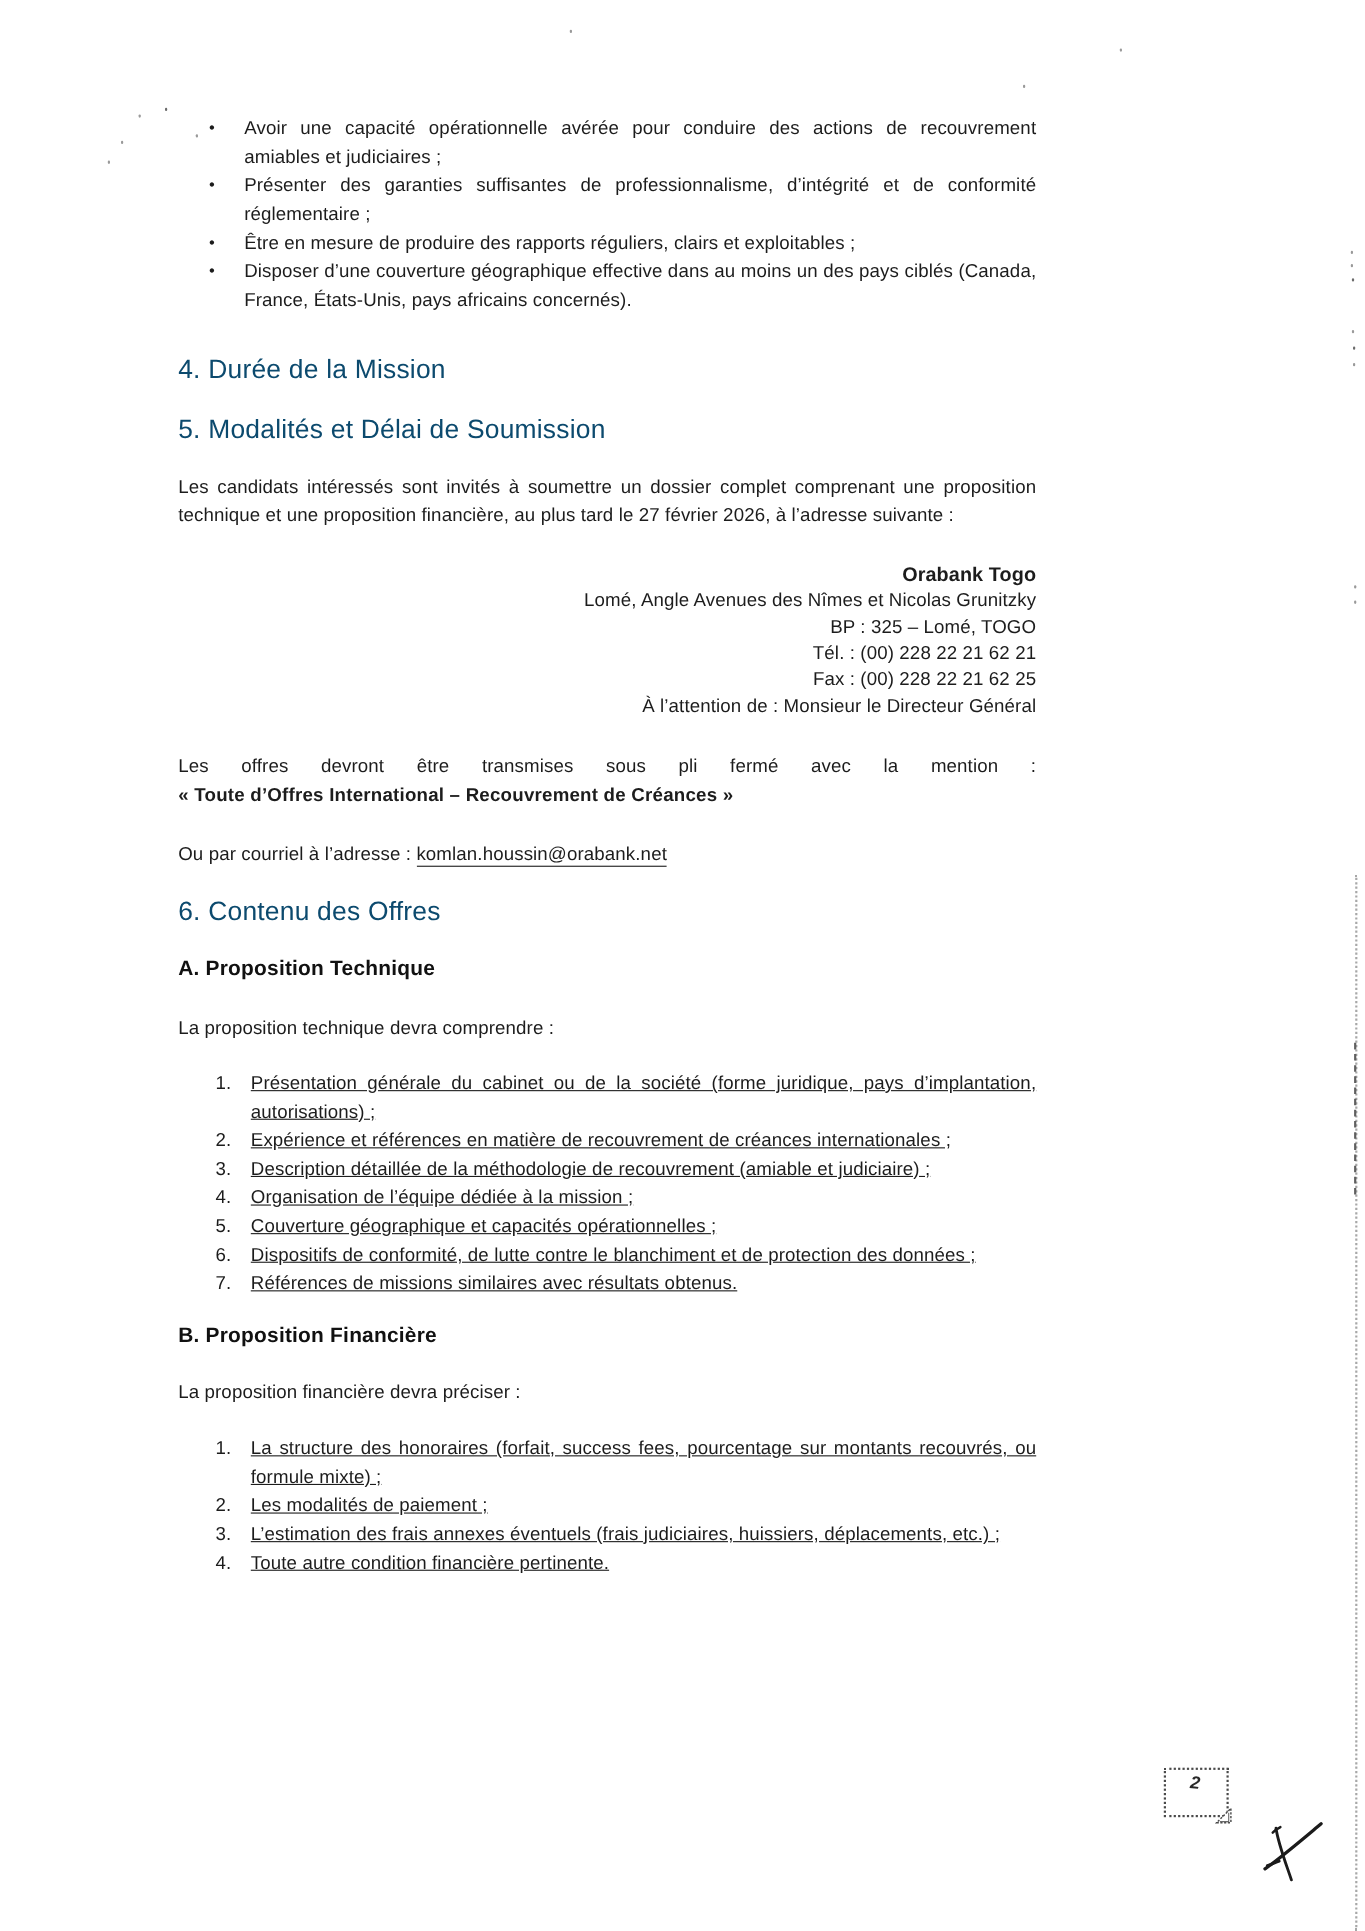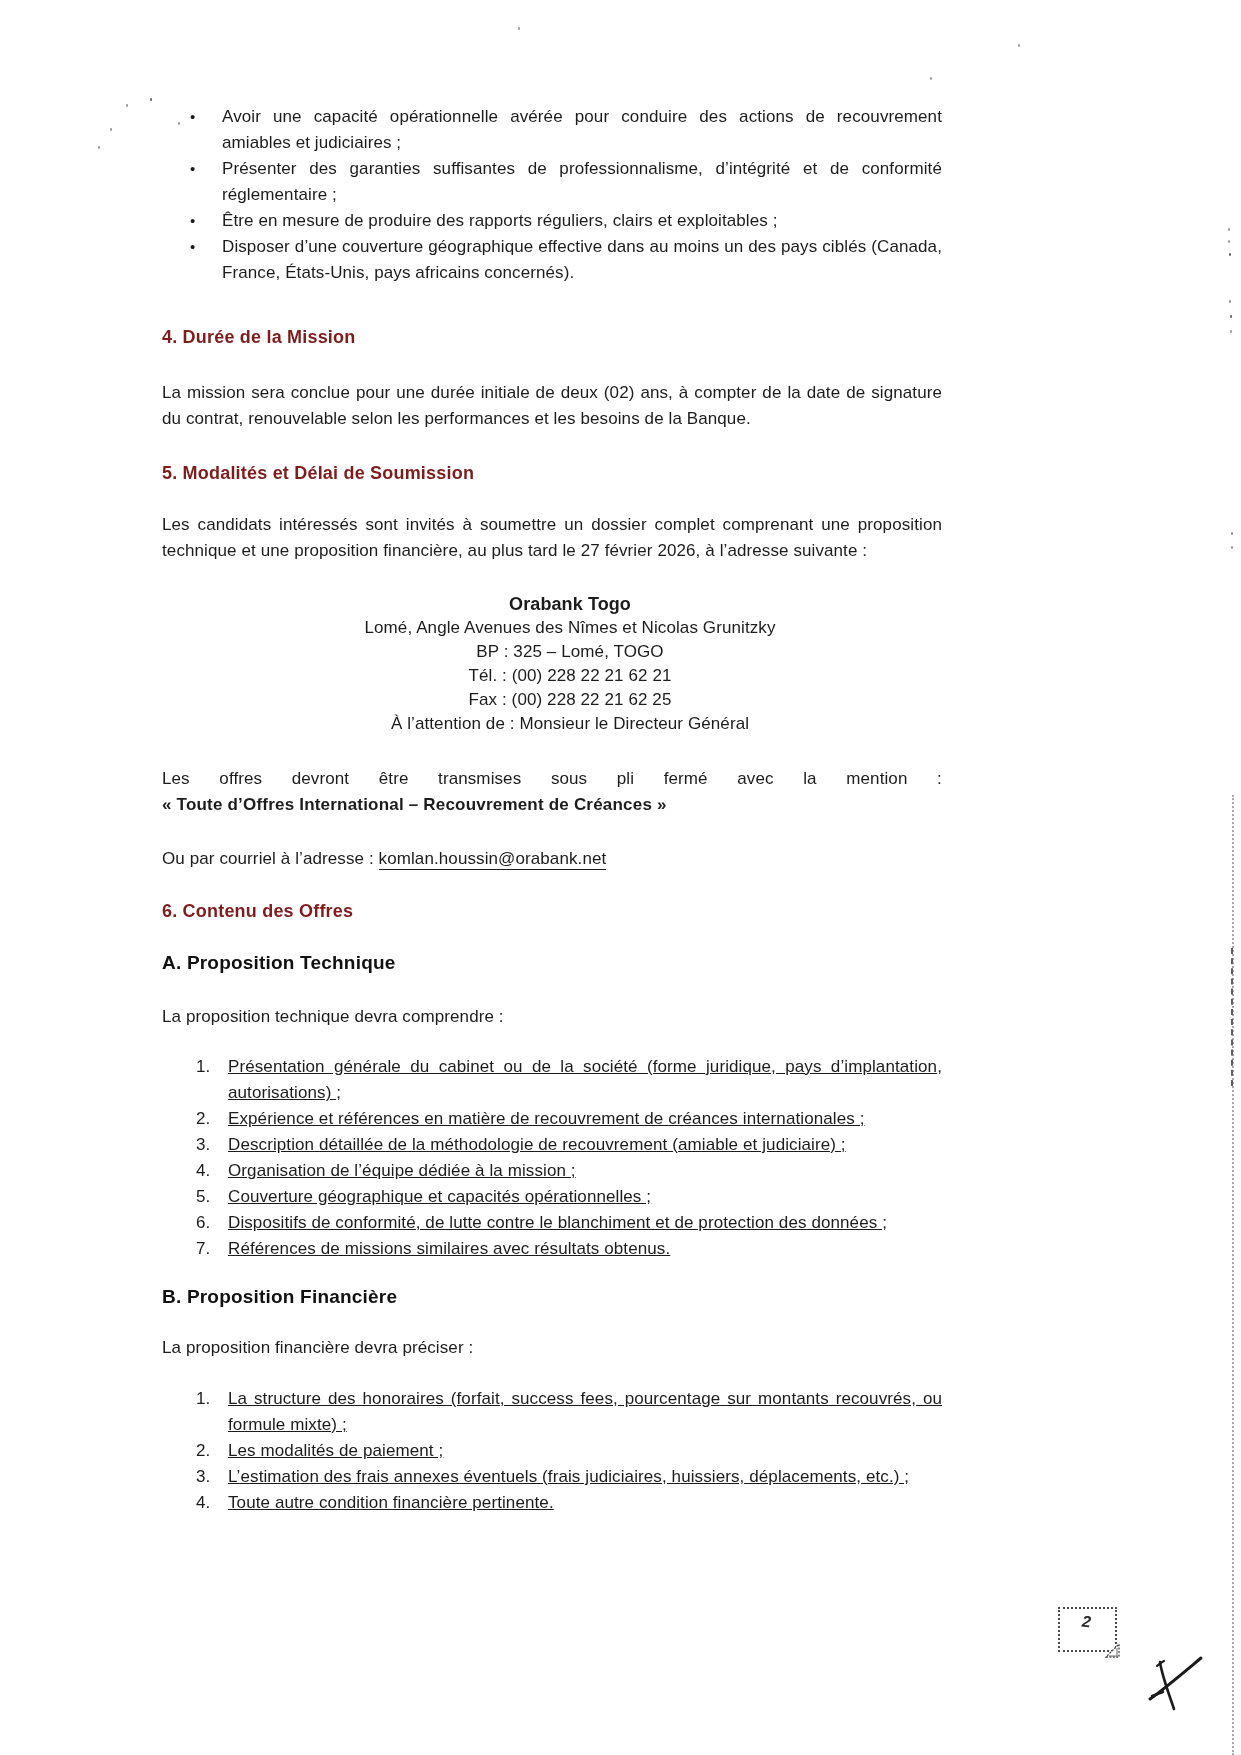--- a/index.html
+++ b/index.html
@@ -8,36 +8,36 @@
     width:1241px; height:1755px; position:relative; overflow:hidden;
     font-family:"Liberation Sans", sans-serif;
     color:#1c1c1c;
     -webkit-font-smoothing:antialiased;
   }
   .content {
     position:absolute; left:162px; top:0; width:780px;
     font-size:17px; line-height:26px; letter-spacing:.1px;
   }
   .content p { text-align:justify; }
-  h2.sec { font-size:18px; line-height:26px; font-weight:700; color:#7f1d1d; letter-spacing:.2px; }
+  h2.sec { font-size:24px; line-height:26px; font-weight:400; color:#0c4a6e; letter-spacing:.2px; }
   h3.sub { font-size:19px; line-height:26px; font-weight:700; color:#111; letter-spacing:.2px; }
 
   ul.bullets { list-style:none; padding-top:104px; }
   ul.bullets li { display:flex; }
   ul.bullets .dot { width:32px; padding-left:28px; flex:0 0 60px; font-size:15px; }
   ul.bullets .bt { flex:1; text-align:justify; }
 
   .h4 { margin-top:38px; }
   .p41 { margin-top:30px; }
   .p42 { margin-top:24px; }
   .h5 { margin-top:28px; }
   .p51 { margin-top:26px; }
 
   .address { margin-top:28px; line-height:24px; }
-  .address p { text-align:center;margin-left:36px; }
+  .address p { text-align:right;margin-left:36px; }
   .addr-name { font-weight:700; font-size:18px; }
 
   .offers-line { margin-top:30px; display:flex; justify-content:space-between; }
   .mention { font-weight:700; text-align:left !important; letter-spacing:.2px; }
   .email-line { margin-top:28px; text-align:center; }
   .email { border-bottom:1.5px solid #1c1c1c; padding-bottom:1px; }
 
   .h6 { margin-top:26px; }
   .hA { margin-top:26px; }
   .pA { margin-top:28px; text-align:left; }
@@ -89,21 +89,20 @@
       <span class="dot">•</span>
       <span class="bt">Être en mesure de produire des rapports réguliers, clairs et exploitables ;</span>
     </li>
     <li>
       <span class="dot">•</span>
       <span class="bt">Disposer d’une couverture géographique effective dans au moins un des pays ciblés (Canada, France, États-Unis, pays africains concernés).</span>
     </li>
   </ul>
 
   <h2 class="sec h4">4. Durée de la Mission</h2>
-  <p class="p41">La mission sera conclue pour une durée initiale de deux (02) ans, à compter de la date de signature du contrat, renouvelable selon les performances et les besoins de la Banque.</p>
 
   <h2 class="sec h5">5. Modalités et Délai de Soumission</h2>
   <p class="p51">Les candidats intéressés sont invités à soumettre un dossier complet comprenant une proposition technique et une proposition financière, au plus tard le 27 février 2026, à l’adresse suivante :</p>
 
   <div class="address">
     <p class="addr-name">Orabank Togo</p>
     <p>Lomé, Angle Avenues des Nîmes et Nicolas Grunitzky</p>
     <p>BP : 325 – Lomé, TOGO</p>
     <p>Tél. : (00) 228 22 21 62 21</p>
     <p>Fax : (00) 228 22 21 62 25</p>

